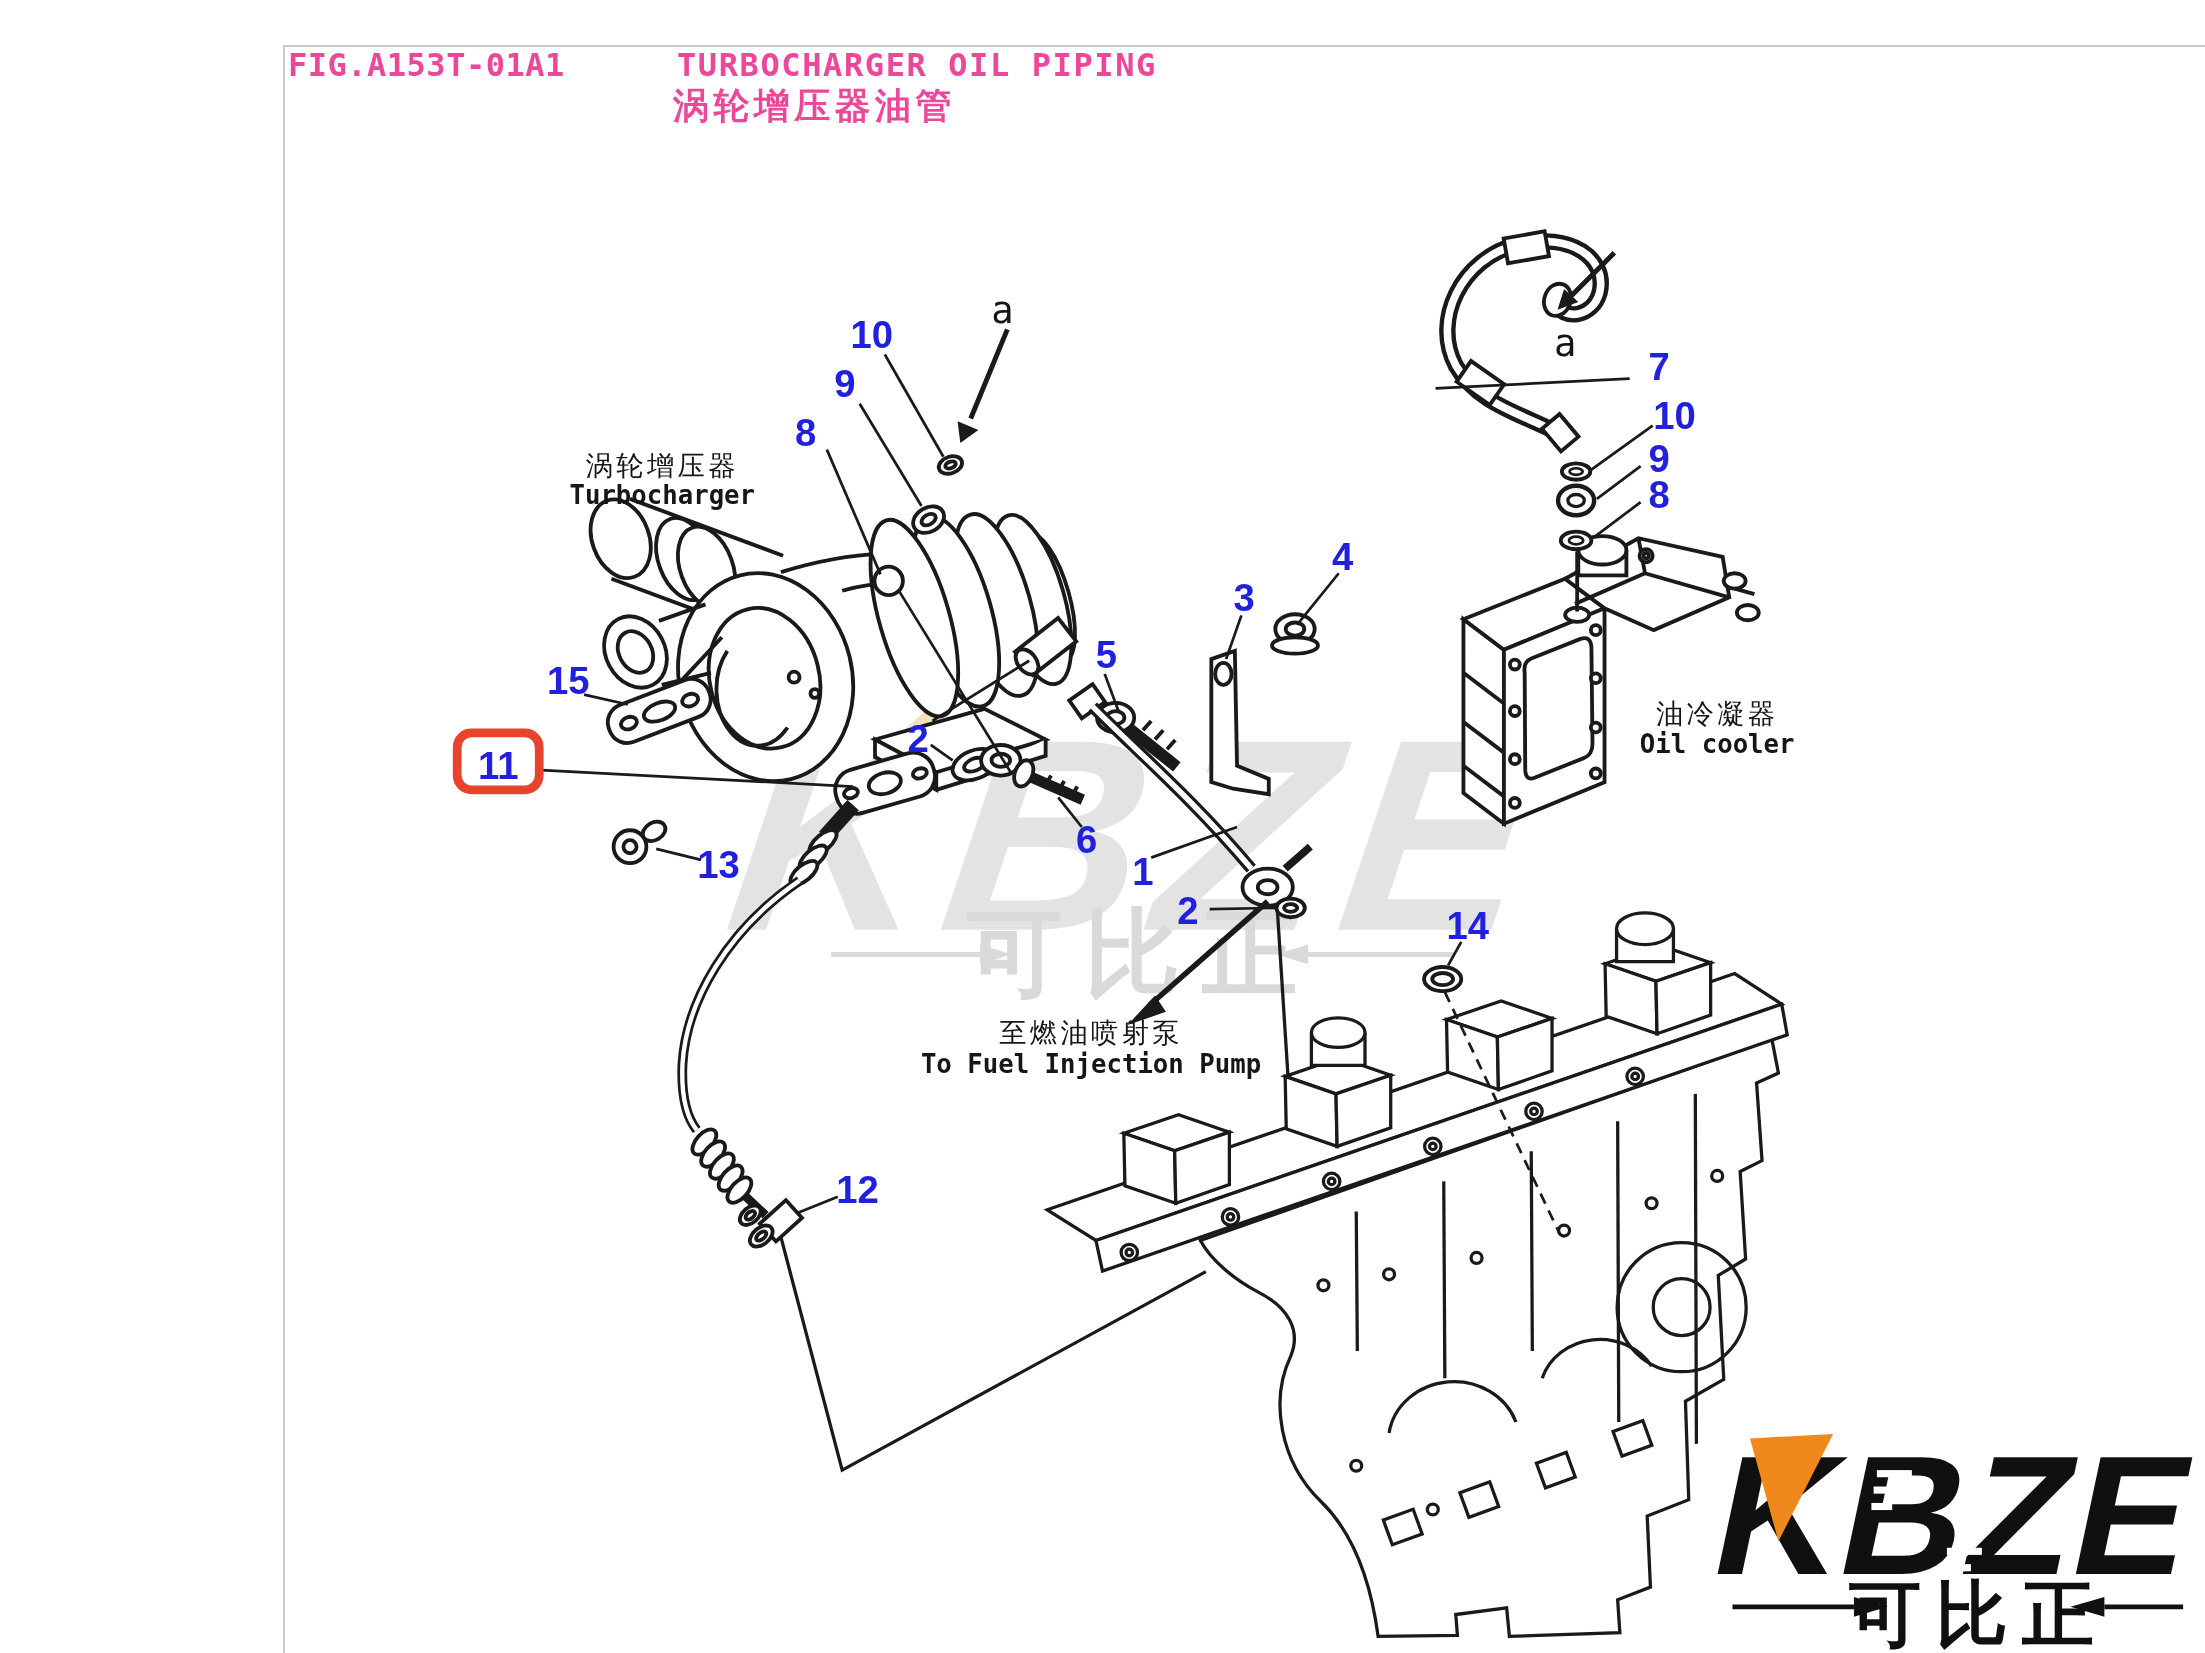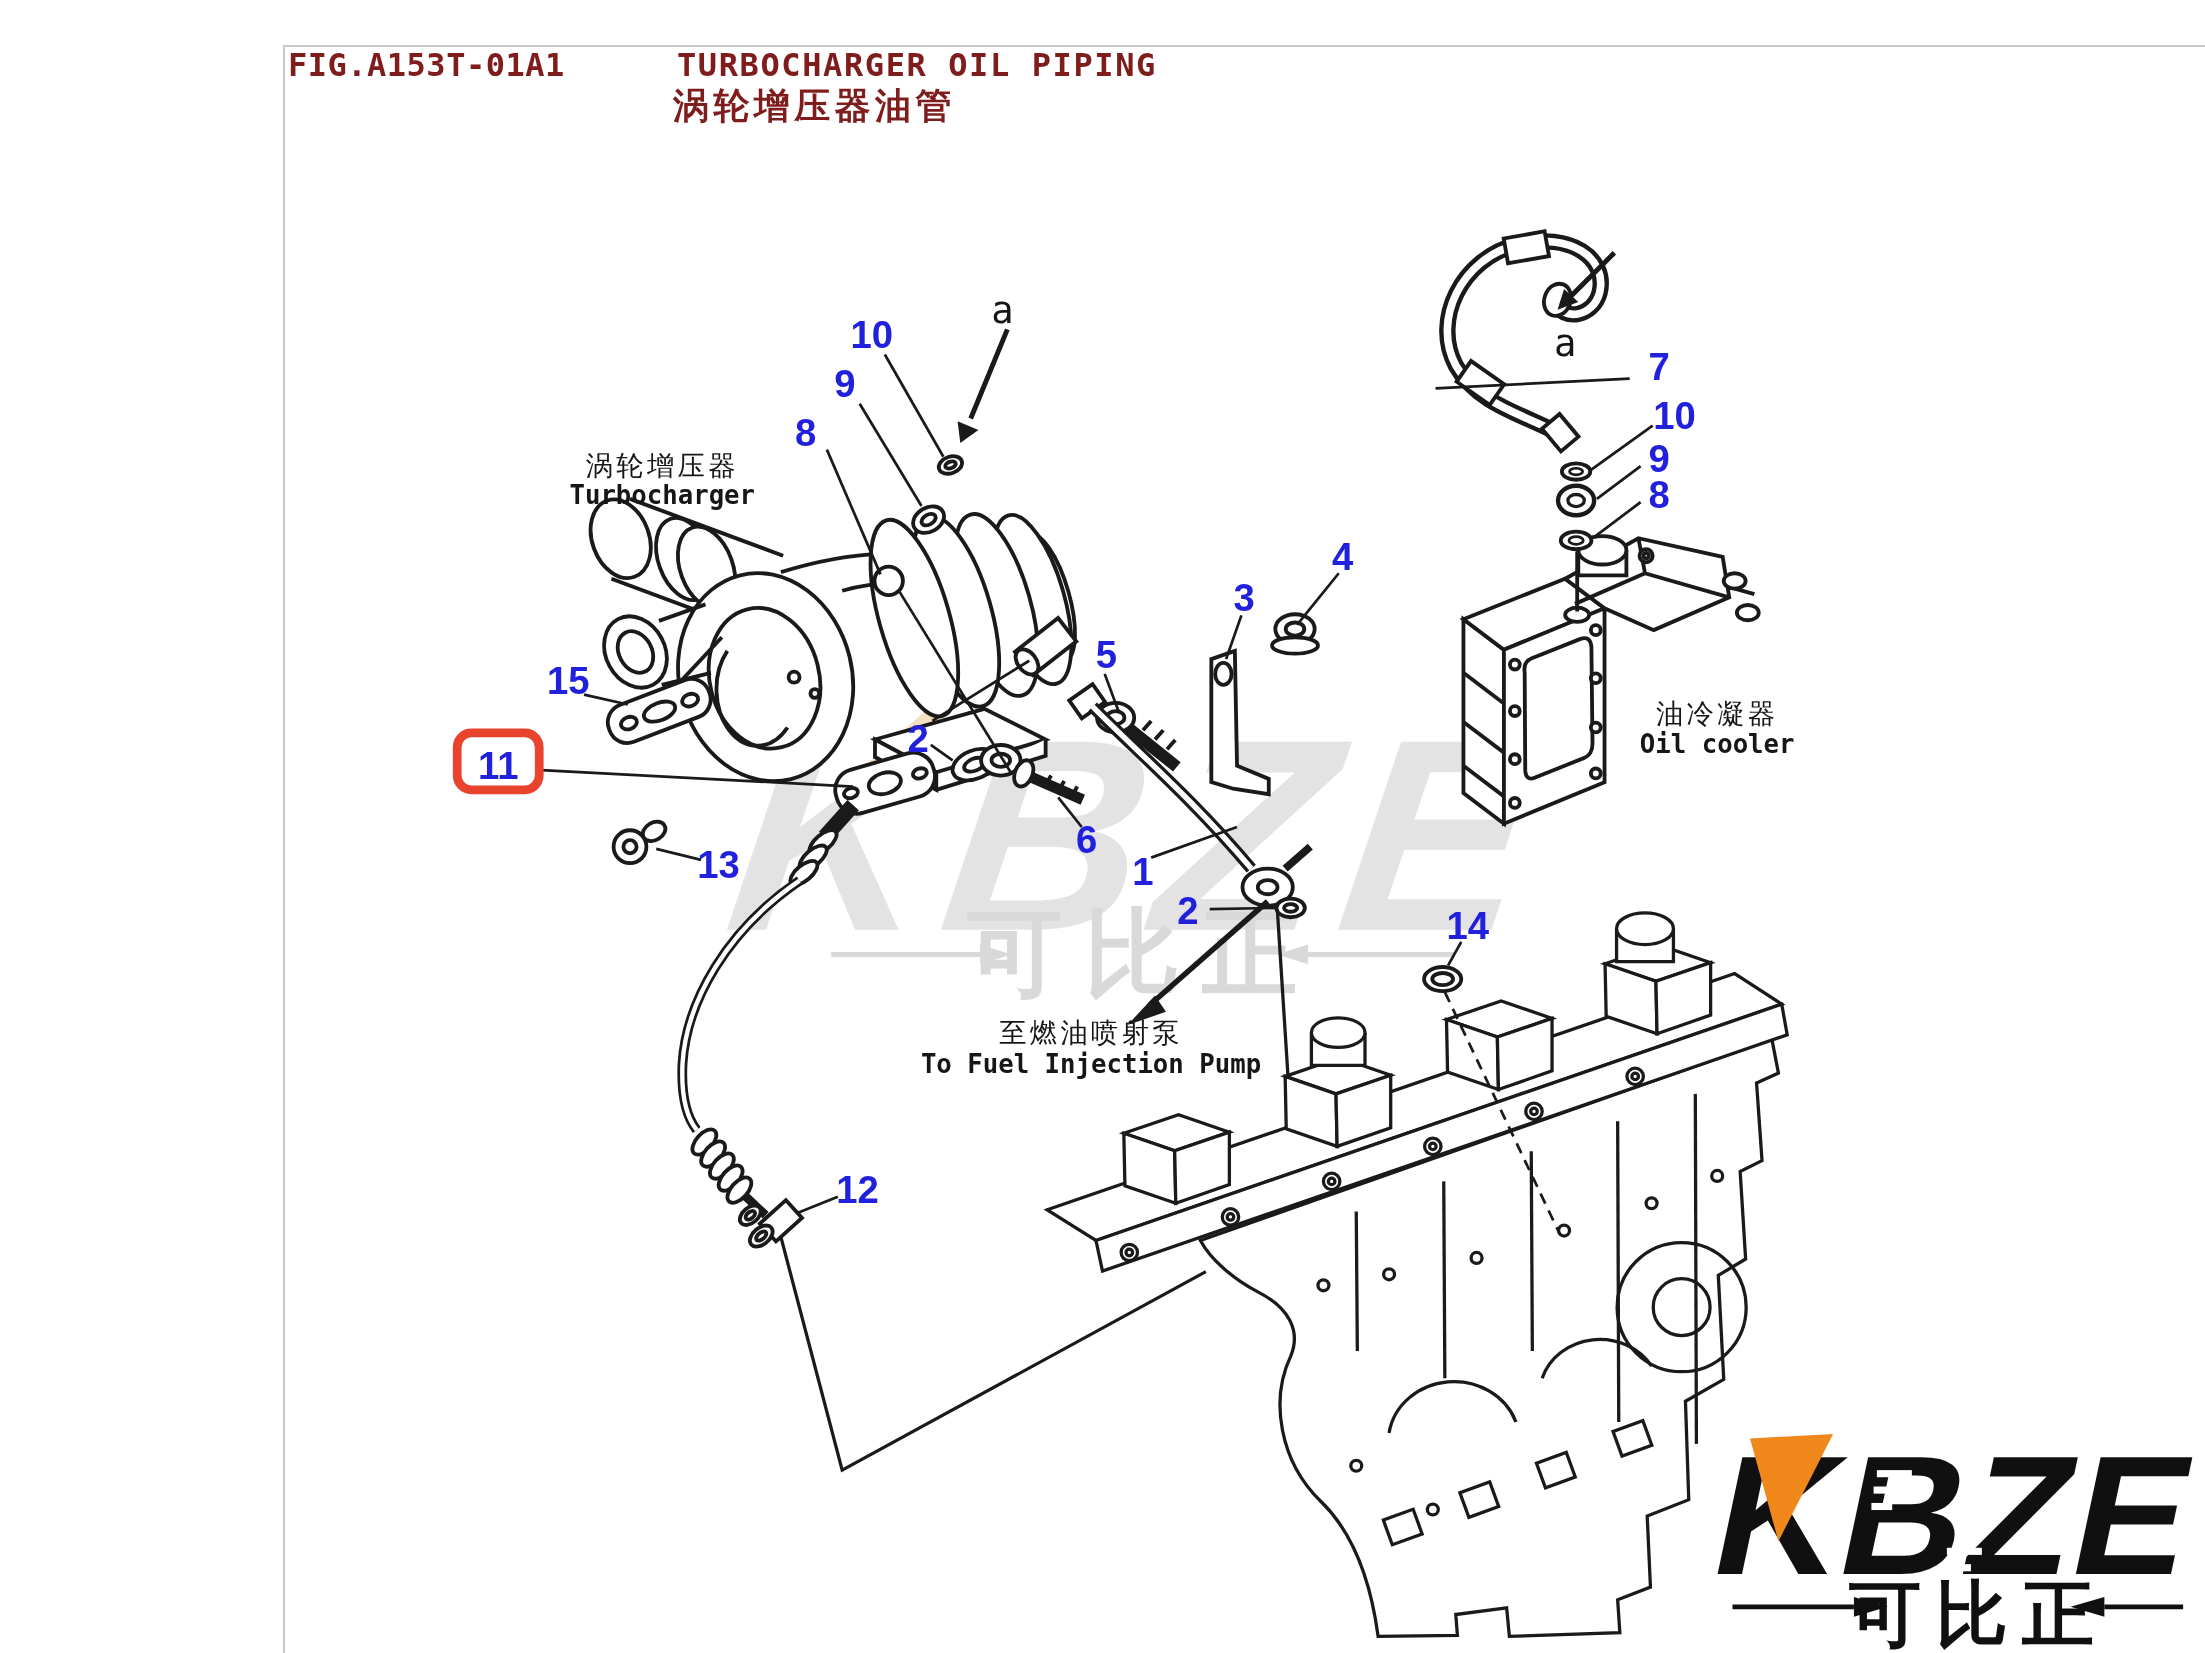--- a/index.html
+++ b/index.html
@@ -2,21 +2,21 @@
 <html style="font-size:8.8px"><head>
 <meta charset="utf-8">
 <style>
   html,body{margin:0;padding:0;background:#ffffff;}
   #stage{position:relative;width:2205px;height:1654px;background:#ffffff;overflow:hidden;
          font-family:"DejaVu Sans",sans-serif;color:#1a1a1a;}
   .pageline{position:absolute;background:#c9c9c9;}
   #border-top{top:45px;left:283px;right:0;height:2.2px;}
   #border-left{top:45px;left:283px;bottom:0;width:2.2px;}
   .hdr{position:absolute;font-family:"DejaVu Sans Mono","Liberation Mono",monospace;
-       color:#7f1d1d;white-space:pre;font-weight:bold;text-align:right;}
+       color:#ec4899;white-space:pre;font-weight:bold;text-align:right;}
   #fig-code{left:288px;top:46px;font-size:32px;letter-spacing:0.5px;}
   #title-en{left:677px;top:46px;font-size:32px;letter-spacing:1.6px;}
   #title-zh{left:673px;top:82px;font-size:36px;letter-spacing:4.4px;font-family:"DejaVu Sans",sans-serif;}
   svg{position:absolute;left:0;top:0;}
   svg text{user-select:none;}
   .ln{stroke:#1a1a1a;fill:none;}
   .part{stroke:#1a1a1a;fill:#ffffff;}
   .leader{stroke:#1a1a1a;stroke-width:5;fill:none;}
   .callout{font-family:"Liberation Sans","DejaVu Sans",sans-serif;font-weight:bold;font-size:70px;}
   .viewlabel{font-family:"DejaVu Sans Mono",monospace;font-size:68px;font-weight:500;fill:#161616;}

